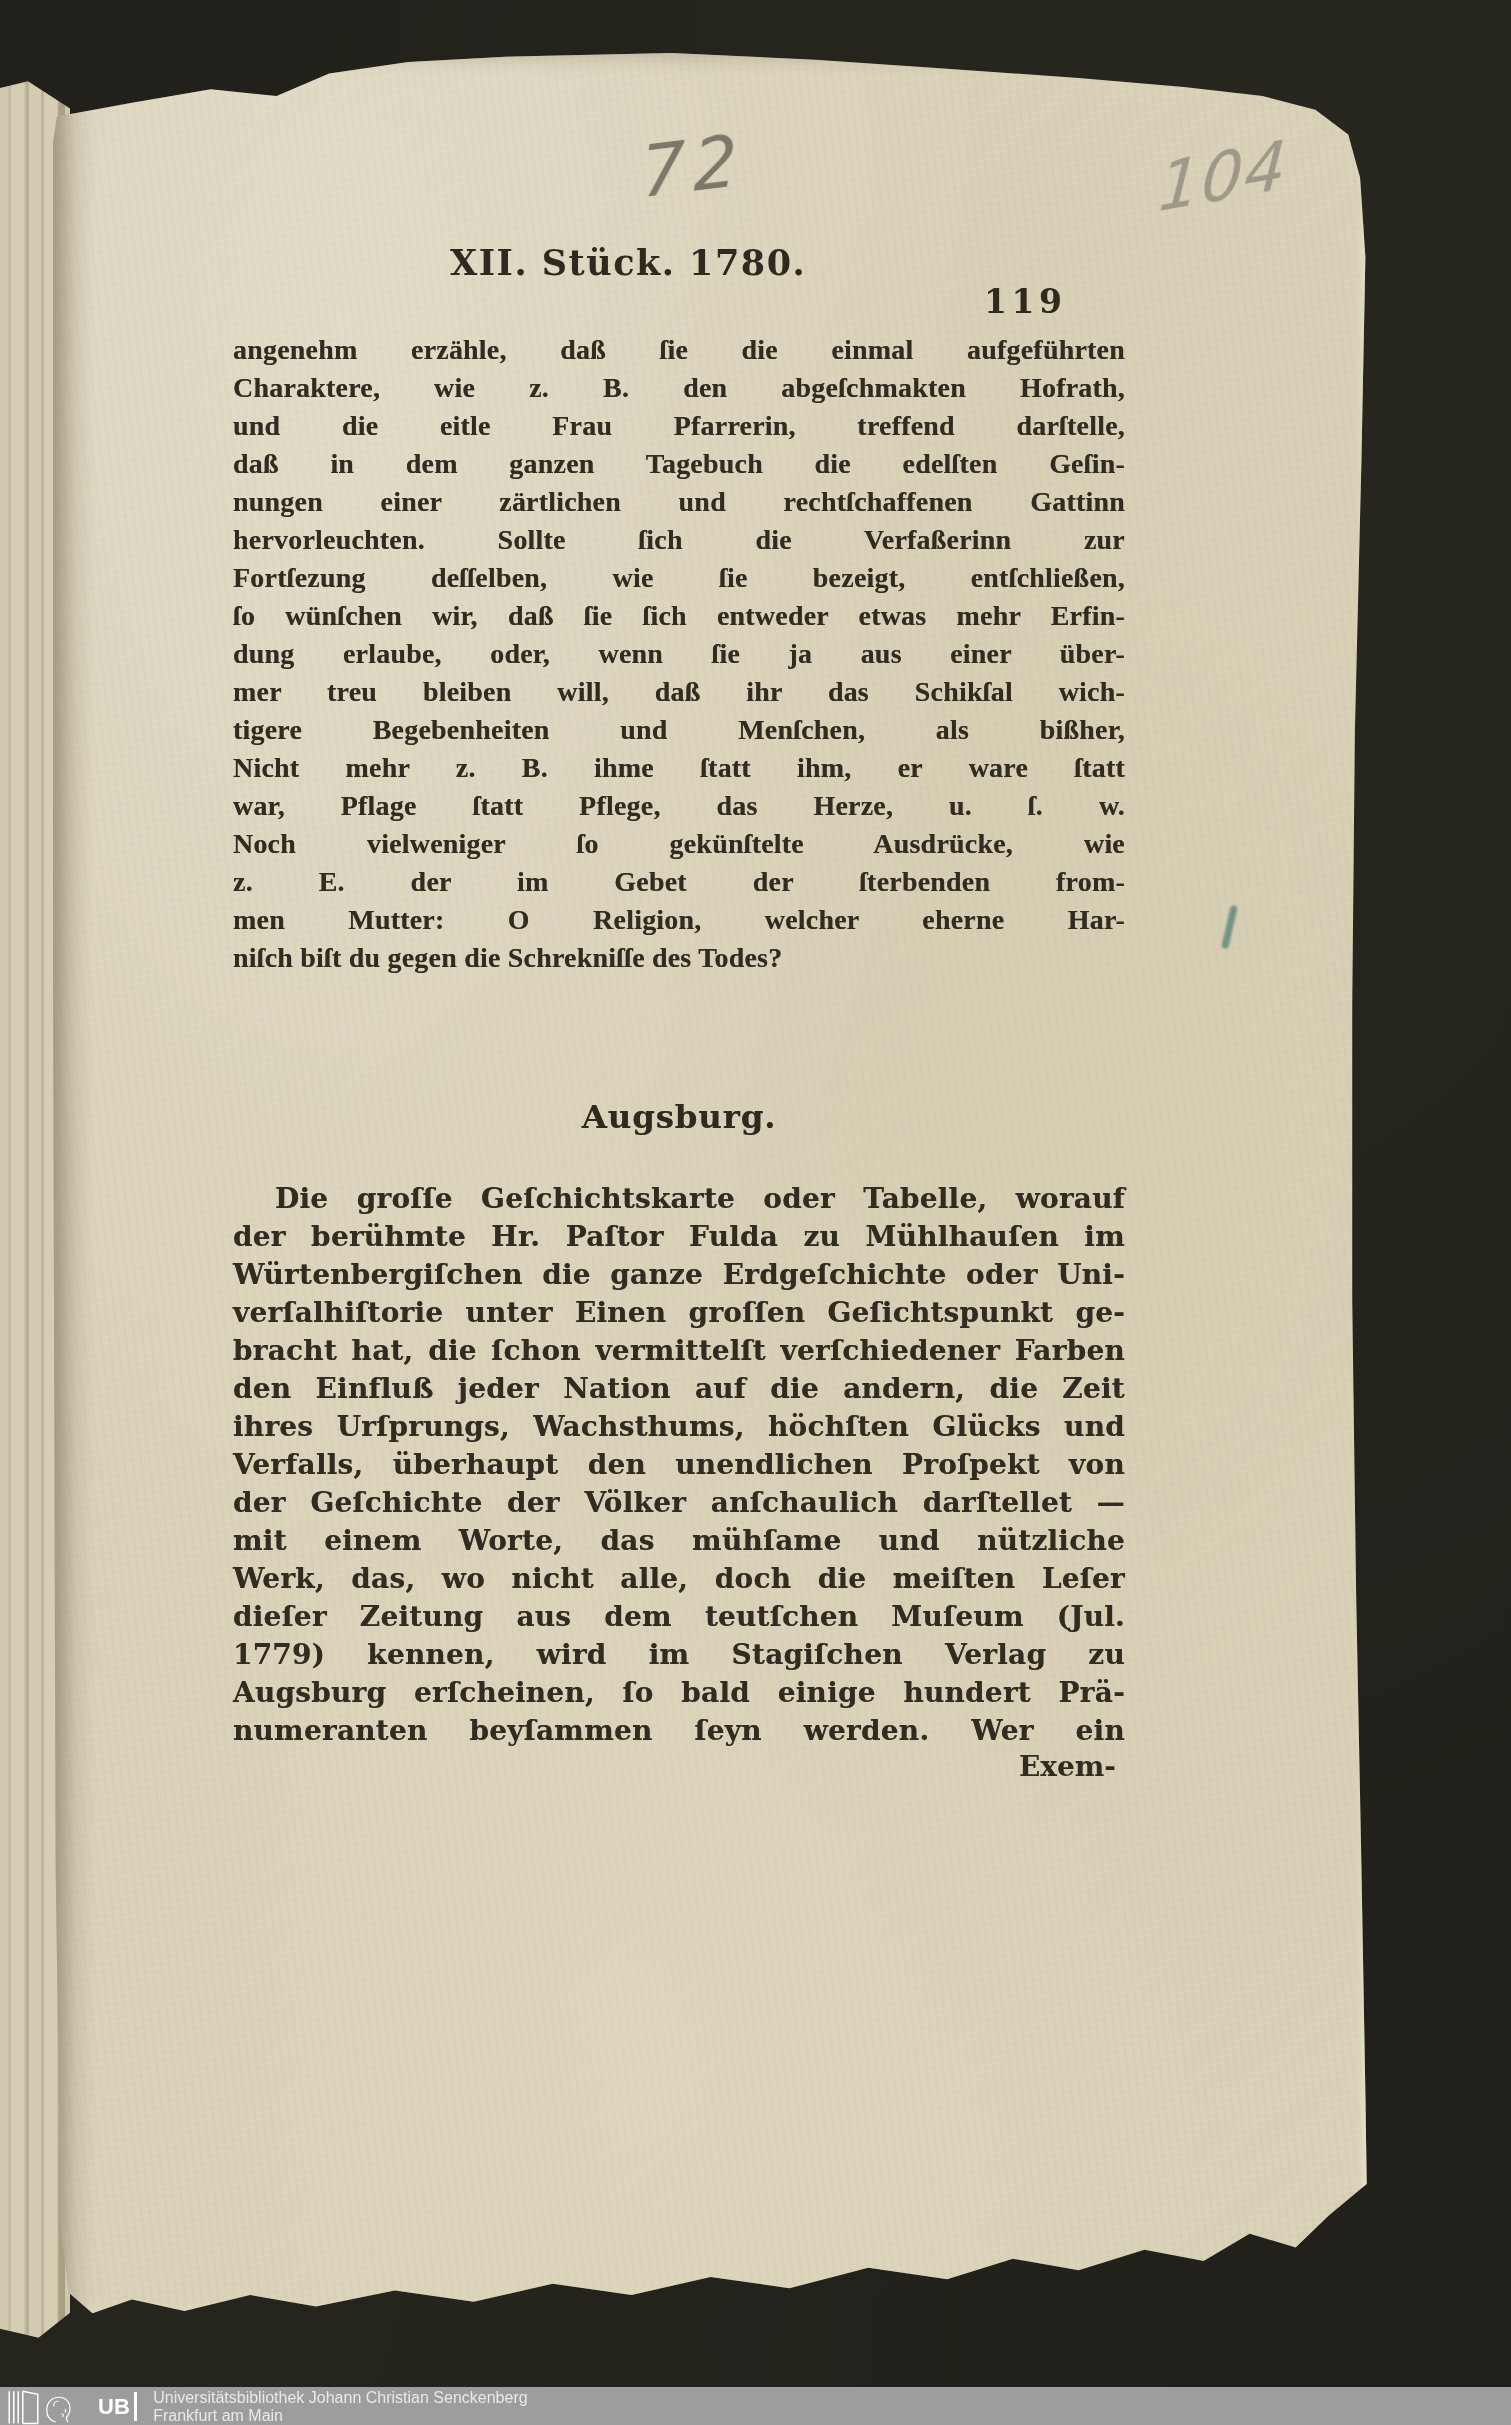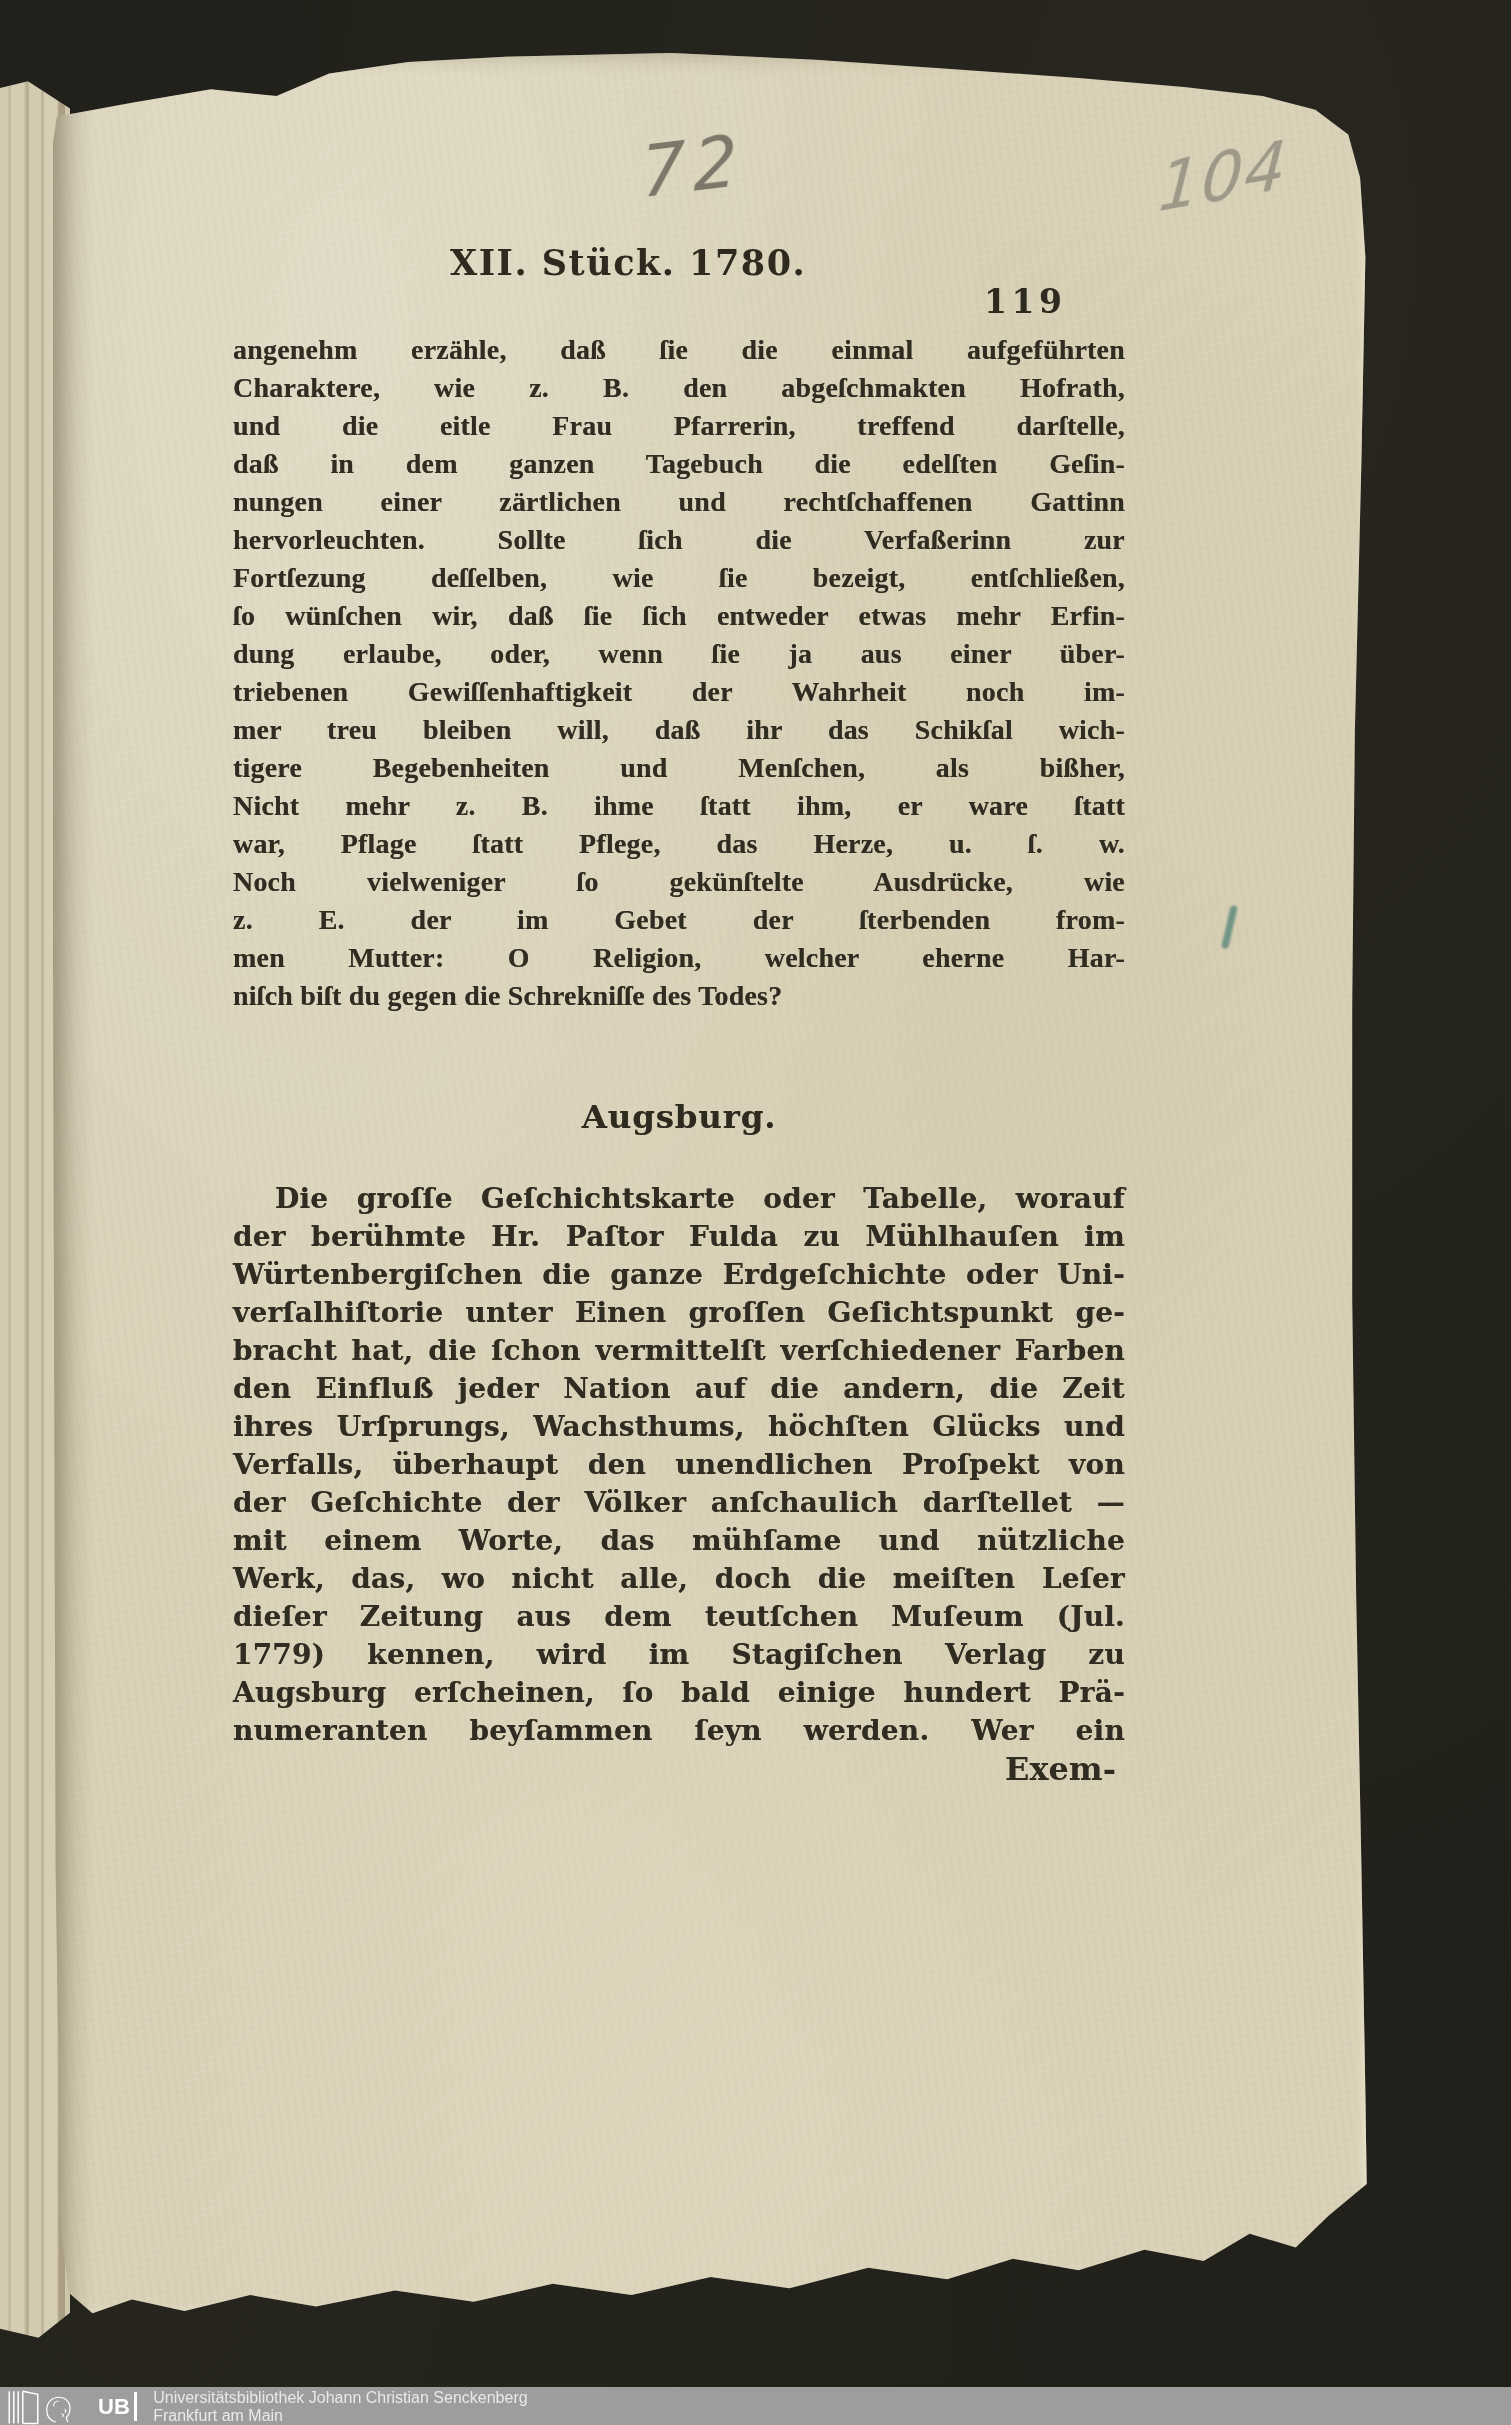--- a/index.html
+++ b/index.html
@@ -77,21 +77,21 @@
   }
   .line.noju{text-align-last:left;}
   .line.indent{text-indent:42px;}
   .section-heading{
     position:absolute;left:180px;top:1044px;width:892px;text-align:center;
     font-size:32.5px;font-weight:700;color:#2f2a1f;letter-spacing:0.8px;
     text-shadow:0 0 0.5px rgba(49,44,33,.5);
   }
   .catchword{
     position:absolute;left:180px;top:1697px;width:883px;text-align:right;
-    font-size:32px;font-weight:700;color:#312c21;
+    font-size:28px;font-weight:700;color:#312c21;
   }
   .ink-mark{
     position:absolute;left:1173px;top:852px;width:6.8px;height:44px;border-radius:4.5px;
     background:#2f6f68;transform:rotate(13deg);opacity:.6;filter:blur(0.8px);
   }
   
   .banner{
     position:absolute;left:0;bottom:0;width:1511px;height:39px;background:#9d9d9d;
     display:flex;align-items:center;font-family:"Liberation Sans", sans-serif;
   }
@@ -126,21 +126,20 @@
     <div class="body-col p1">
       <div class="line">angenehm erzähle, daß ſie die einmal aufgeführten</div>
       <div class="line">Charaktere, wie z. B. den abgeſchmakten Hofrath,</div>
       <div class="line">und die eitle Frau Pfarrerin, treffend darſtelle,</div>
       <div class="line">daß in dem ganzen Tagebuch die edelſten Geſin-</div>
       <div class="line">nungen einer zärtlichen und rechtſchaffenen Gattinn</div>
       <div class="line">hervorleuchten. Sollte ſich die Verfaßerinn zur</div>
       <div class="line">Fortſezung deſſelben, wie ſie bezeigt, entſchließen,</div>
       <div class="line">ſo wünſchen wir, daß ſie ſich entweder etwas mehr Erfin-</div>
       <div class="line">dung erlaube, oder, wenn ſie ja aus einer über-</div>
-      <div class="line">triebenen Gewiſſenhaftigkeit der Wahrheit noch im-</div>
       <div class="line">mer treu bleiben will, daß ihr das Schikſal wich-</div>
       <div class="line">tigere Begebenheiten und Menſchen, als bißher,</div>
       <div class="line">Nicht mehr z. B. ihme ſtatt ihm, er ware ſtatt</div>
       <div class="line">war, Pflage ſtatt Pflege, das Herze, u. ſ. w.</div>
       <div class="line">Noch vielweniger ſo gekünſtelte Ausdrücke, wie</div>
       <div class="line">z. E. der im Gebet der ſterbenden from-</div>
       <div class="line">men Mutter: O Religion, welcher eherne Har-</div>
       <div class="line noju">niſch biſt du gegen die Schrekniſſe des Todes?</div>
     </div>
 

